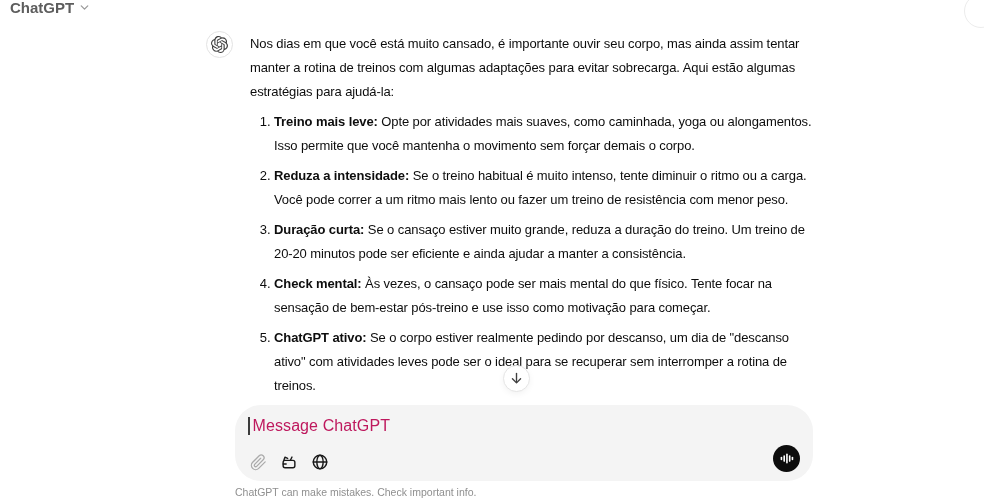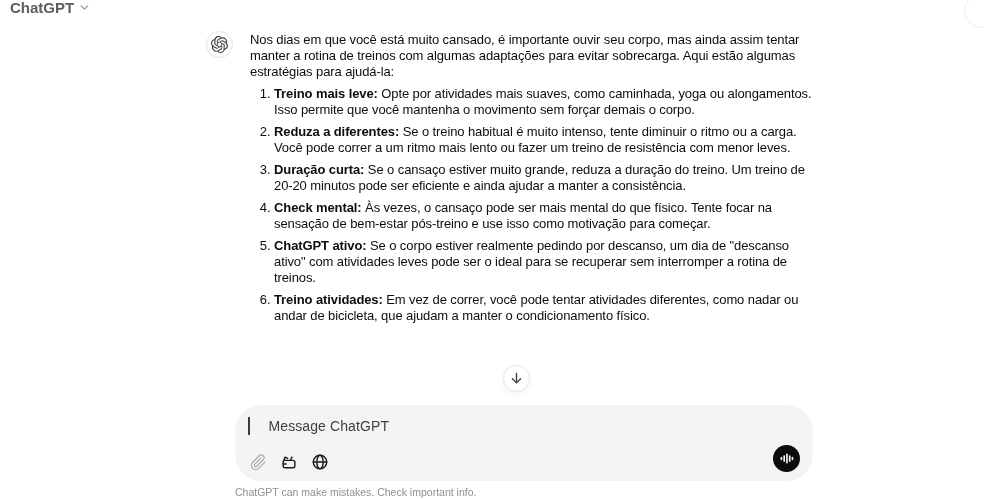--- a/index.html
+++ b/index.html
@@ -13,38 +13,38 @@
   .model-switcher svg { margin-top:3px; }
 
   .corner-avatar { position:absolute; right:-14px; top:-6px; width:34px; height:34px;
                    border-radius:50%; border:1.5px solid #ececec; background:#fff; }
 
   
   .assistant-avatar { position:absolute; left:206px; top:31px; width:27px; height:27px;
                       border-radius:50%; border:1px solid #e3e3e3; background:#fff;
                       display:flex; align-items:center; justify-content:center; }
   .message { position:absolute; left:250px; top:32px; width:562px;
-             font-size:13px; line-height:16px; letter-spacing:-0.1px; }
+             font-size:13px; line-height:24px; letter-spacing:-0.1px; }
   .message p { margin:0 0 6px 0; }
   .message ol { margin:0; padding-left:24px; }
   .message li { margin-bottom:6px; }
   .message b { font-weight:700; }
 
   
   .scroll-btn { position:absolute; left:503px; top:365px; width:27px; height:27px; border-radius:50%;
                 background:#ffffff; border:1px solid #e5e5e5; box-shadow:0 2px 6px rgba(0,0,0,.05);
                 display:flex; align-items:center; justify-content:center; cursor:pointer; z-index:5; }
 
   
   .composer { position:absolute; left:235px; top:405px; width:578px; height:76px;
               background:#f4f4f4; border-radius:26px; z-index:6; }
   .composer-input { position:absolute; left:13px; top:11px; right:16px; height:20px;
                     display:flex; align-items:center; cursor:text; }
   .caret { width:1.5px; height:18px; background:#3b3b3b; margin-right:3px; }
-  .placeholder { font-size:14px; color:#404040; letter-spacing:0.1px;margin-left:16px; }
+  .placeholder { font-size:16px; color:#be185d; letter-spacing:0.1px; }
   .composer-tools { position:absolute; left:13px; bottom:9px; display:flex; align-items:center; gap:11px; }
   .tool-btn { width:20px; height:20px; display:flex; align-items:center; justify-content:center; cursor:pointer; }
   .voice-btn { position:absolute; right:13px; bottom:9px; width:27px; height:27px; border-radius:50%;
                background:#0d0d0d; display:flex; align-items:center; justify-content:center; cursor:pointer; }
 
   
   .footer { position:absolute; left:235px; top:486px; width:578px; text-align:left;
             font-size:10.5px; color:#8f8f8f; z-index:6; }
 </style>
 </head>
@@ -68,21 +68,21 @@
       <svg width="17" height="17" viewBox="0 0 24 24" fill="#3c3c3c">
           <path d="M22.2819 9.8211a5.9847 5.9847 0 0 0-.5157-4.9108 6.0462 6.0462 0 0 0-6.5098-2.9A6.0651 6.0651 0 0 0 4.9807 4.1818a5.9847 5.9847 0 0 0-3.9977 2.9 6.0462 6.0462 0 0 0 .7427 7.0966 5.98 5.98 0 0 0 .511 4.9107 6.051 6.051 0 0 0 6.5146 2.9001A5.9847 5.9847 0 0 0 13.2599 24a6.0557 6.0557 0 0 0 5.7718-4.2058 5.9894 5.9894 0 0 0 3.9977-2.9001 6.0557 6.0557 0 0 0-.7475-7.073zm-9.022 12.6081a4.4755 4.4755 0 0 1-2.8764-1.0408l.1419-.0804 4.7783-2.7582a.7948.7948 0 0 0 .3927-.6813v-6.7369l2.02 1.1686a.071.071 0 0 1 .038.052v5.5826a4.504 4.504 0 0 1-4.4945 4.4944zm-9.6607-4.1254a4.4708 4.4708 0 0 1-.5346-3.0137l.142.0852 4.783 2.7582a.7712.7712 0 0 0 .7806 0l5.8428-3.3685v2.3324a.0804.0804 0 0 1-.0332.0615L9.74 19.9502a4.4992 4.4992 0 0 1-6.1408-1.6464zM2.3408 7.8956a4.485 4.485 0 0 1 2.3655-1.9728V11.6a.7664.7664 0 0 0 .3879.6765l5.8144 3.3543-2.0201 1.1685a.0757.0757 0 0 1-.071 0l-4.8303-2.7865A4.504 4.504 0 0 1 2.3408 7.8956zm16.5963 3.8558L13.1038 8.364 15.1192 7.2a.0757.0757 0 0 1 .071 0l4.8303 2.7913a4.4944 4.4944 0 0 1-.6765 8.1042v-5.6772a.79.79 0 0 0-.407-.667zm2.0107-3.0231l-.142-.0852-4.7735-2.7818a.7759.7759 0 0 0-.7854 0L9.409 9.2297V6.8974a.0662.0662 0 0 1 .0284-.0615l4.8303-2.7866a4.4992 4.4992 0 0 1 6.6802 4.66zM8.3065 12.863l-2.02-1.1638a.0804.0804 0 0 1-.038-.0567V6.0742a4.4992 4.4992 0 0 1 7.3757-3.4537l-.142.0805L8.704 5.459a.7948.7948 0 0 0-.3927.6813zm1.0976-2.3654l2.602-1.4998 2.6069 1.4998v2.9994l-2.5974 1.4997-2.6067-1.4997z"></path>
         </svg>
     </span>
   </div>
 
   <div class="message">
     <p>Nos dias em que você está muito cansado, é importante ouvir seu corpo, mas ainda assim tentar manter a rotina de treinos com algumas adaptações para evitar sobrecarga. Aqui estão algumas estratégias para ajudá-la:</p>
     <ol>
       <li><b>Treino mais leve:</b><span> Opte por atividades mais suaves, como caminhada, yoga ou alongamentos. Isso permite que você mantenha o movimento sem forçar demais o corpo.</span></li>
-      <li><b>Reduza a diferentes:</b><span> Se o treino habitual é muito intenso, tente diminuir o ritmo ou a carga. Você pode correr a um ritmo mais lento ou fazer um treino de resistência com menor leves.</span></li>
+      <li><b>Reduza a intensidade:</b><span> Se o treino habitual é muito intenso, tente diminuir o ritmo ou a carga. Você pode correr a um ritmo mais lento ou fazer um treino de resistência com menor peso.</span></li>
       <li><b>Duração curta:</b><span> Se o cansaço estiver muito grande, reduza a duração do treino. Um treino de 20-20 minutos pode ser eficiente e ainda ajudar a manter a consistência.</span></li>
       <li><b>Check mental:</b><span> Às vezes, o cansaço pode ser mais mental do que físico. Tente focar na sensação de bem-estar pós-treino e use isso como motivação para começar.</span></li>
       <li><b>ChatGPT ativo:</b><span> Se o corpo estiver realmente pedindo por descanso, um dia de "descanso ativo" com atividades leves pode ser o ideal para se recuperar sem interromper a rotina de treinos.</span></li>
       <li><b>Treino atividades:</b><span> Em vez de correr, você pode tentar atividades diferentes, como nadar ou andar de bicicleta, que ajudam a manter o condicionamento físico.</span></li>
     </ol>
   </div>
 
   <div class="scroll-btn">
     <span style="display:flex;">
       <svg width="15" height="15" viewBox="0 0 24 24" fill="none" stroke="#3f3f3f" stroke-width="2.2" stroke-linecap="round" stroke-linejoin="round">

